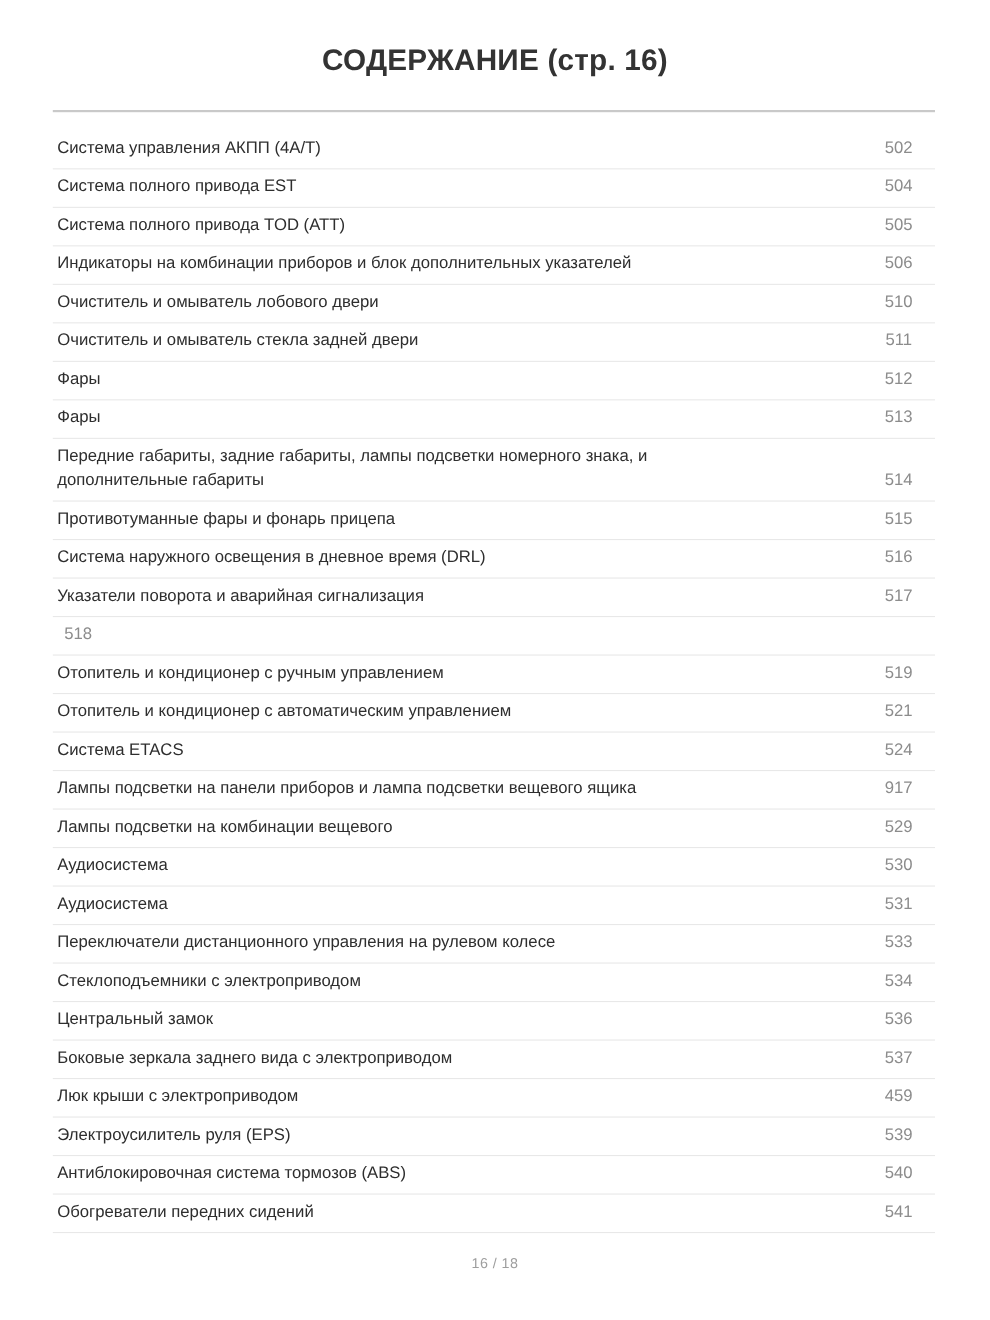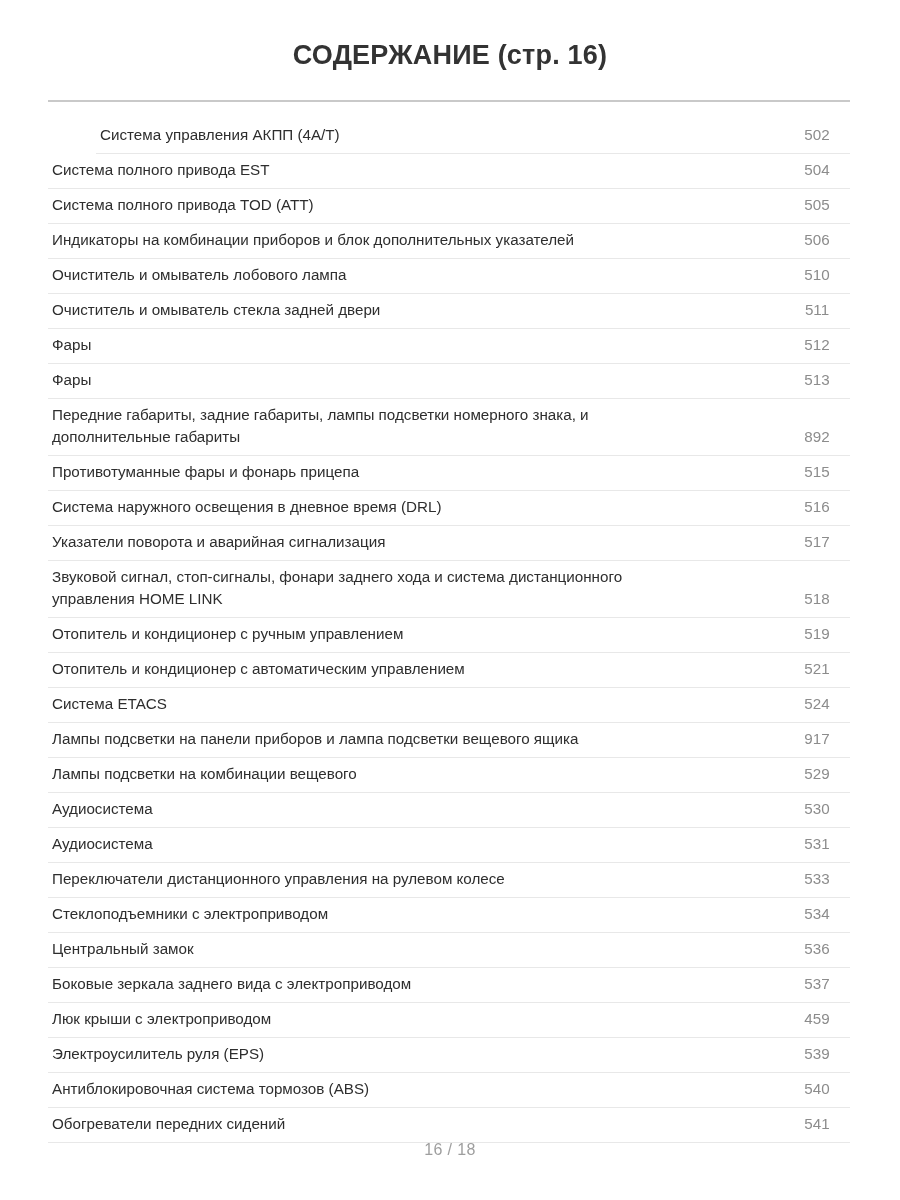--- a/index.html
+++ b/index.html
@@ -58,21 +58,20 @@
     display: flex;
     align-items: flex-end;
     justify-content: space-between;
     border-bottom: 1px solid #e8e8e8;
     box-sizing: border-box;
     min-height: 34px;
     padding: 0 0 1px 0;
   }
   .toc-row:first-child {
     border-top: none;
-    margin-left: 48px;
   }
 
   .toc-row .entry-title {
     font-size: 15.2px;
     line-height: 22px;
     color: #2e2e2e;
     padding: 5px 0 6px 4px;
     max-width: 700px;
     white-space: pre-line;
   }
@@ -94,21 +93,21 @@
     gap: 45px;
   }
 
   
   .page-footer {
     position: absolute;
     left: 0;
     right: 0;
     top: 1141px;
     text-align: center;
-    font-size: 16px;
+    font-size: 13px;
     color: #9e9e9e;
     letter-spacing: 0.4px;
   }
 </style>
 </head>
 <body>
 
 <div class="page">
 
   <h1 class="toc-title">СОДЕРЖАНИЕ (стр. 16)</h1>
@@ -126,55 +125,53 @@
       </div>
       <div class="toc-row">
         <span class="entry-title">Система полного привода TOD (ATT)</span>
         <span class="entry-page">505</span>
       </div>
       <div class="toc-row">
         <span class="entry-title">Индикаторы на комбинации приборов и блок дополнительных указателей</span>
         <span class="entry-page">506</span>
       </div>
       <div class="toc-row">
-        <span class="entry-title">Очиститель и омыватель лобового лампа</span>
+        <span class="entry-title">Очиститель и омыватель лобового двери</span>
         <span class="entry-page">510</span>
       </div>
       <div class="toc-row">
         <span class="entry-title">Очиститель и омыватель стекла задней двери</span>
         <span class="entry-page">511</span>
       </div>
       <div class="toc-row">
         <span class="entry-title">Фары</span>
         <span class="entry-page">512</span>
       </div>
       <div class="toc-row">
         <span class="entry-title">Фары</span>
         <span class="entry-page">513</span>
       </div>
       <div class="toc-row two-line">
         <span class="entry-title">Передние габариты, задние габариты, лампы подсветки номерного знака, и
 дополнительные габариты</span>
-        <span class="entry-page">892</span>
+        <span class="entry-page">514</span>
       </div>
       <div class="toc-row">
         <span class="entry-title">Противотуманные фары и фонарь прицепа</span>
         <span class="entry-page">515</span>
       </div>
       <div class="toc-row">
         <span class="entry-title">Система наружного освещения в дневное время (DRL)</span>
         <span class="entry-page">516</span>
       </div>
       <div class="toc-row">
         <span class="entry-title">Указатели поворота и аварийная сигнализация</span>
         <span class="entry-page">517</span>
       </div>
       <div class="toc-row two-line">
-        <span class="entry-title">Звуковой сигнал, стоп-сигналы, фонари заднего хода и система дистанционного
-управления HOME LINK</span>
         <span class="entry-page">518</span>
       </div>
       <div class="toc-row">
         <span class="entry-title">Отопитель и кондиционер с ручным управлением</span>
         <span class="entry-page">519</span>
       </div>
       <div class="toc-row">
         <span class="entry-title">Отопитель и кондиционер с автоматическим управлением</span>
         <span class="entry-page">521</span>
       </div>

